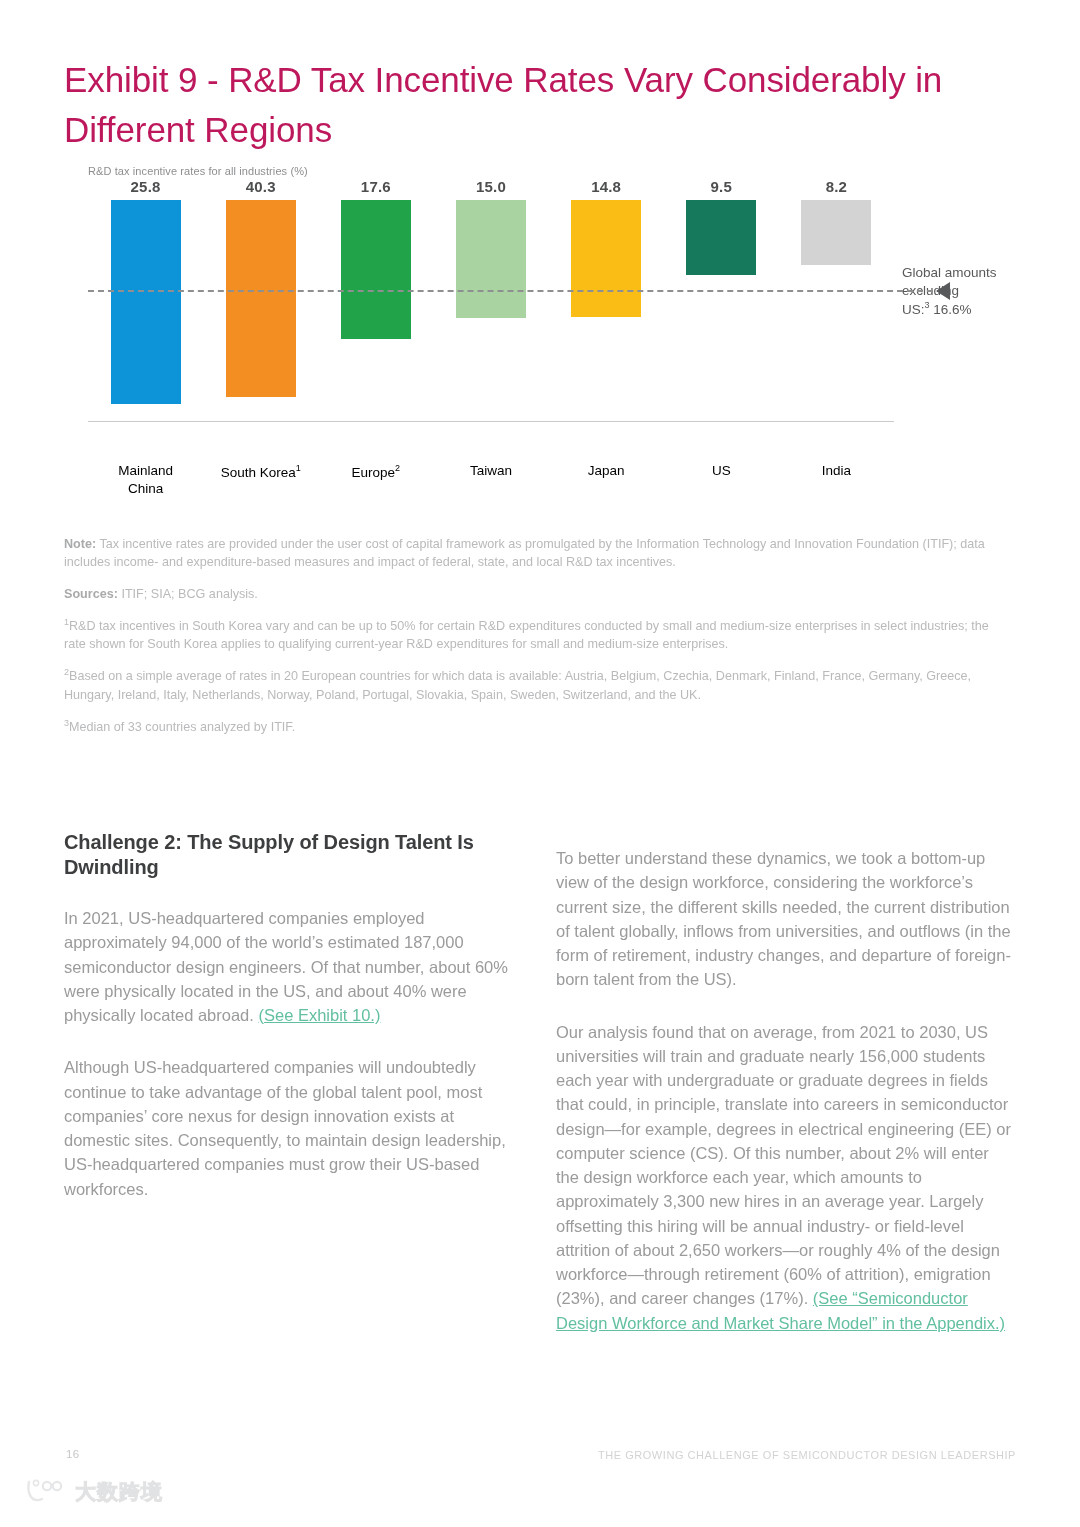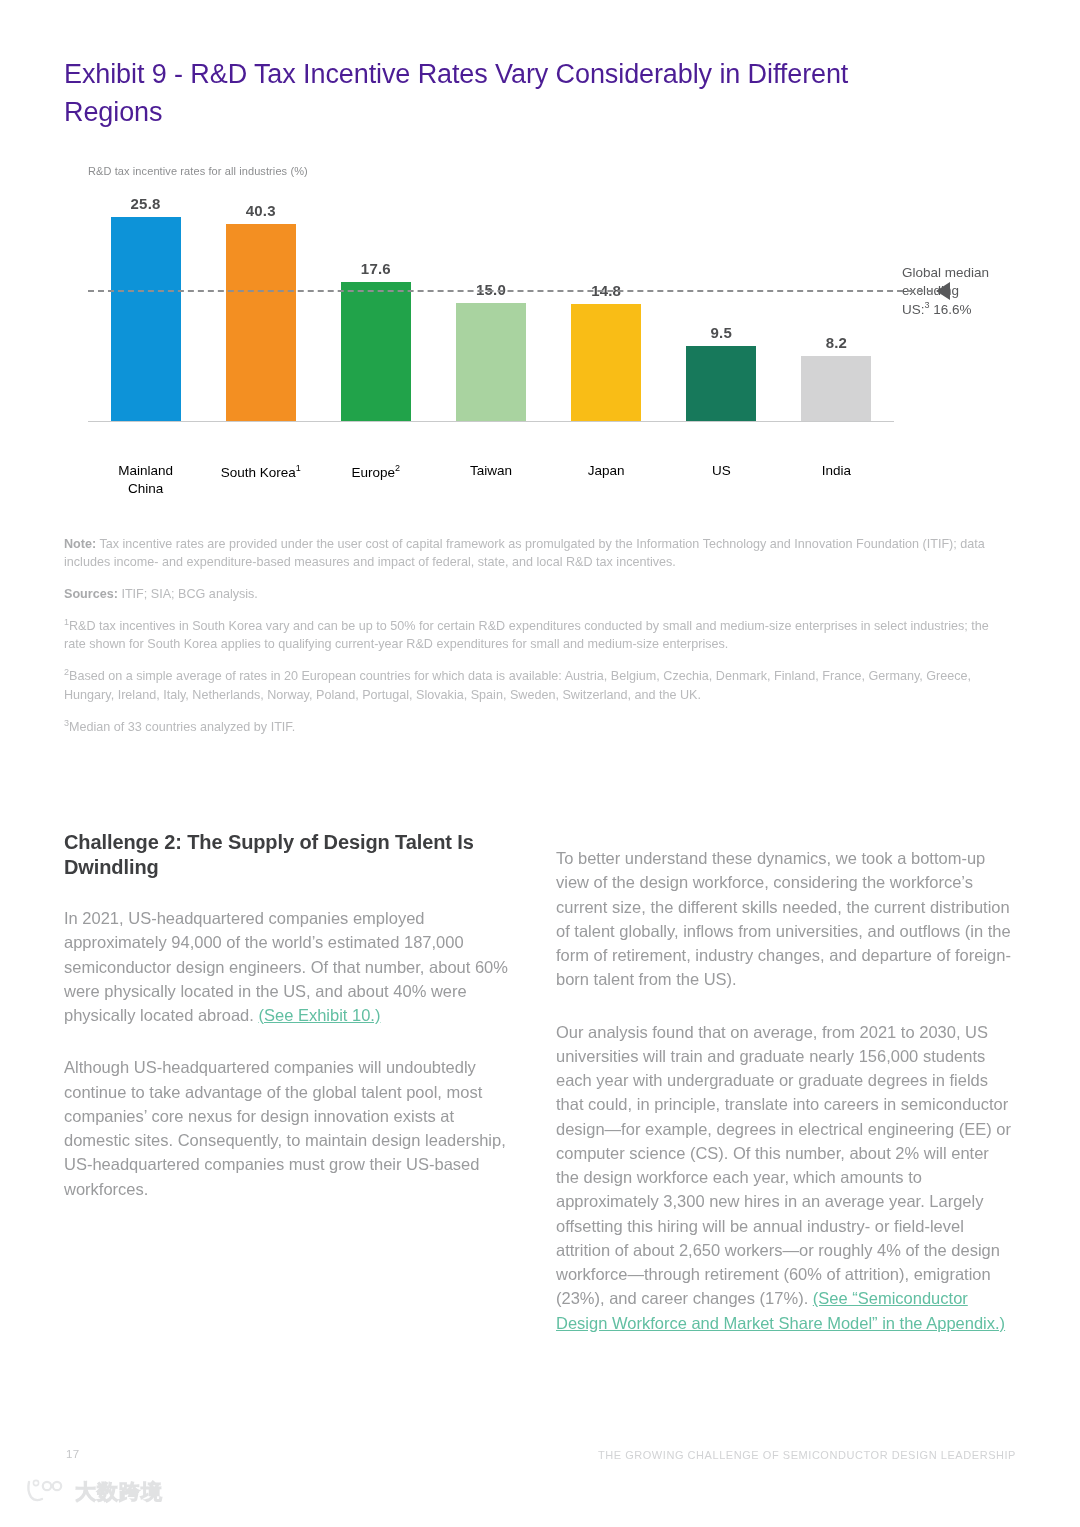--- a/index.html
+++ b/index.html
@@ -20,24 +20,24 @@
     position: absolute;
     inset: 0;
   }
 
   
   .exhibit-title {
     position: absolute;
     left: 64px;
     top: 55px;
     width: 880px;
-    font-size: 27px;
+    font-size: 35px;
     line-height: 1.42;
     font-weight: 400;
-    color: #4c1d95;
+    color: #be185d;
     letter-spacing: -0.1px;
   }
 
   
   .chart-block {
     position: absolute;
     left: 64px;
     top: 165px;
     width: 950px;
   }
@@ -72,21 +72,21 @@
     height: 221px;
     display: flex;
     align-items: flex-end;
   }
   .bar-slot {
     flex: 1 1 0;
     height: 100%;
     position: relative;
     display: flex;
     flex-direction: column;
-    justify-content: flex-end;
+    justify-content: flex-start;
     align-items: center;
   }
   .bar {
     width: 70px;
     position: relative;
   }
   .bar-value {
     position: absolute;
     bottom: 100%;
     left: 50%;
@@ -274,21 +274,21 @@
           <div class="bar-slot">
             <div class="bar" style="height: 64.7214px; background: rgb(211, 211, 212);">
               <div class="bar-value">8.2</div>
             </div>
           </div>
         </div>
       <div class="baseline"></div>
       <div class="median-line" style="top: 89.9786px;"></div>
       <div class="median-arrow" style="top: 81.9786px;"></div>
       <div class="median-label" style="top: 63.9786px;">
-        <span>Global median</span><br>
+        <span>Global amounts</span><br>
         <span>excluding</span><br>
         <span>US:</span><sup>3</sup><span> 16.6%</span>
       </div>
       <div class="axis-labels" id="axis-labels">
           <div class="axis-label">Mainland<br>China</div>
           <div class="axis-label">South Korea<sup>1</sup></div>
           <div class="axis-label">Europe<sup>2</sup></div>
           <div class="axis-label">Taiwan</div>
           <div class="axis-label">Japan</div>
           <div class="axis-label">US</div>
@@ -309,21 +309,21 @@
     <h2 class="section-head">Challenge 2: The Supply of Design Talent Is Dwindling</h2>
     <p class="body-p"><span>In 2021, US-headquartered companies employed approximately 94,000 of the world’s estimated 187,000 semiconductor design engineers. Of that number, about 60% were physically located in the US, and about 40% were physically located abroad. </span><a class="link-teal" href="#">(See Exhibit 10.)</a></p>
     <p class="body-p">Although US-headquartered companies will undoubtedly continue to take advantage of the global talent pool, most companies’ core nexus for design innovation exists at domestic sites. Consequently, to maintain design leadership, US-headquartered companies must grow their US-based workforces.</p>
   </div>
 
   <div class="col-right">
     <p class="body-p">To better understand these dynamics, we took a bottom-up view of the design workforce, considering the workforce’s current size, the different skills needed, the current distribution of talent globally, inflows from universities, and outflows (in the form of retirement, industry changes, and departure of foreign-born talent from the US).</p>
     <p class="body-p"><span>Our analysis found that on average, from 2021 to 2030, US universities will train and graduate nearly 156,000 students each year with undergraduate or graduate degrees in fields that could, in principle, translate into careers in semiconductor design—for example, degrees in electrical engineering (EE) or computer science (CS). Of this number, about 2% will enter the design workforce each year, which amounts to approximately 3,300 new hires in an average year. Largely offsetting this hiring will be annual industry- or field-level attrition of about 2,650 workers—or roughly 4% of the design workforce—through retirement (60% of attrition), emigration (23%), and career changes (17%). </span><a class="link-teal" href="#">(See “Semiconductor Design Workforce and Market Share Model” in the Appendix.)</a></p>
   </div>
 
-  <div class="footer-page">17</div>
+  <div class="footer-page">16</div>
   <div class="footer-title">THE GROWING CHALLENGE OF SEMICONDUCTOR DESIGN LEADERSHIP</div>
 
   <div class="watermark">
     <svg class="wm-mark" viewBox="0 0 42 26">
       <path d="M4 4 Q2 13 6 19 Q10 24 17 21" fill="none" stroke="#e2e3e5" stroke-width="2.4" stroke-linecap="round"></path>
       <circle cx="22" cy="8" r="4.2" fill="none" stroke="#e2e3e5" stroke-width="2.2"></circle>
       <circle cx="32" cy="8" r="4.2" fill="none" stroke="#e2e3e5" stroke-width="2.2"></circle>
       <circle cx="11" cy="5" r="2.6" fill="none" stroke="#e2e3e5" stroke-width="1.6"></circle>
     </svg>
     <span class="wm-text">大数跨境</span>

